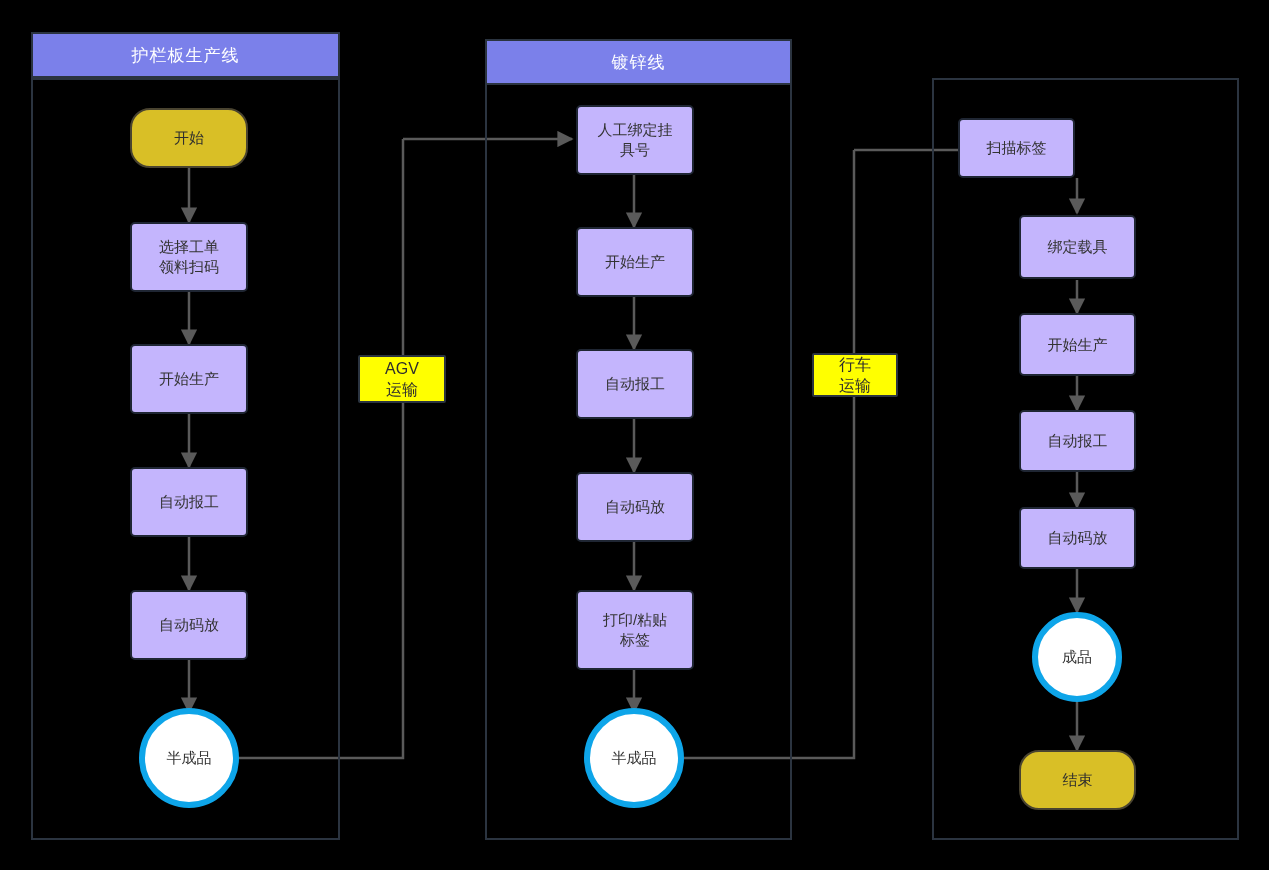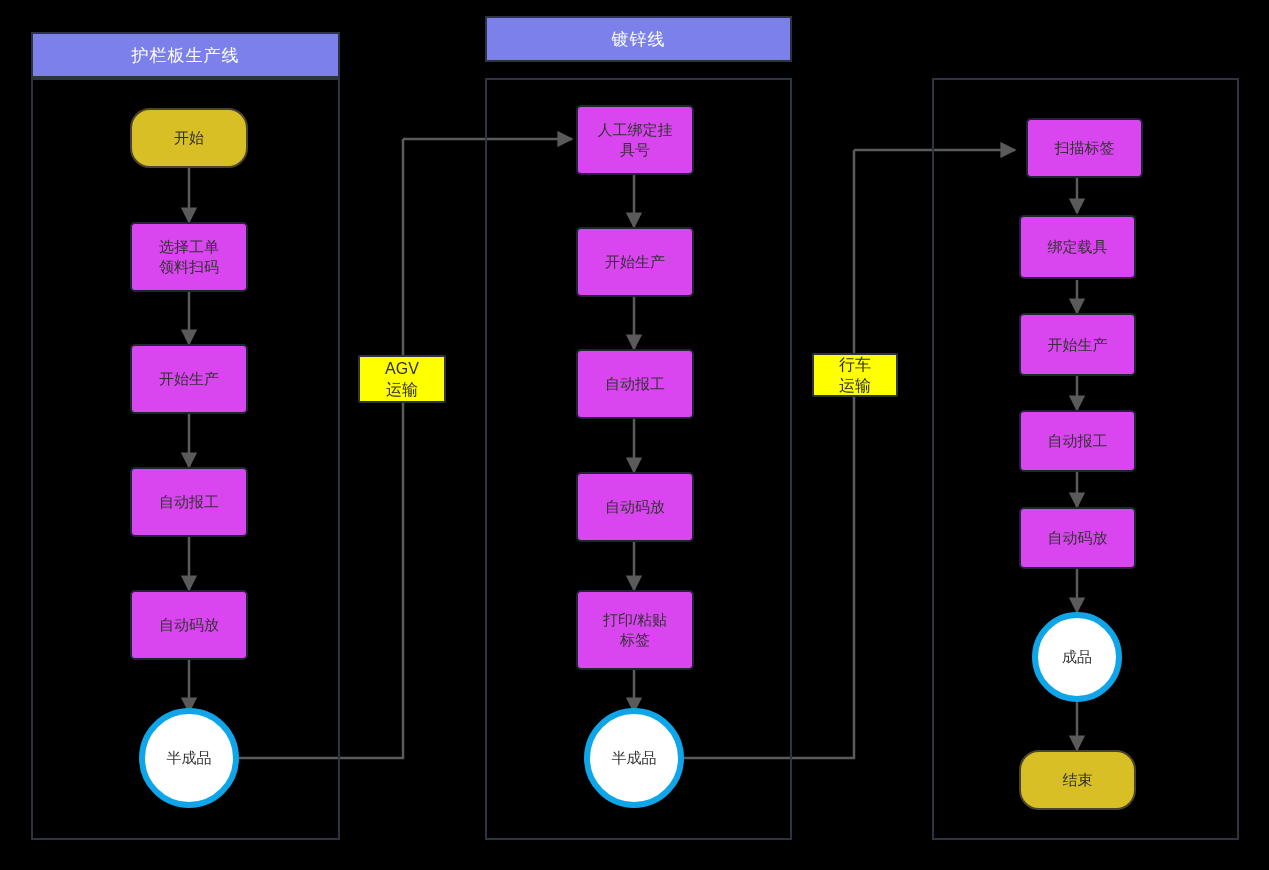--- a/index.html
+++ b/index.html
@@ -52,21 +52,21 @@
   .node {
     position: absolute;
     box-sizing: border-box;
     display: flex;
     align-items: center;
     justify-content: center;
     text-align: center;
     color: #333333;
     font-size: 15px;
     line-height: 1.32;
-    background: #d946ef;
+    background: #c4b5fd;
     border: 2px solid #1f2633;
     border-radius: 5px;
     white-space: pre-line;
   }
   .node.terminator {
     background: #d9bf26;
     border: 2px solid #4a4430;
     border-radius: 20px;
     color: #2e2e2e;
   }
@@ -134,37 +134,37 @@
 领料扫码</div>
   <div class="node" style="left:130px; top:344px; width:118px; height:70px;">开始生产</div>
   <div class="node" style="left:130px; top:467px; width:118px; height:70px;">自动报工</div>
   <div class="node" style="left:130px; top:590px; width:118px; height:70px;">自动码放</div>
   <div class="node circle" style="left:139px; top:708px; width:100px; height:100px;">半成品</div>
 
   <div class="node transport" style="left:358px; top:355px; width:88px; height:48px;">AGV
 运输</div>
 
   <div class="lane" style="left:485px; top:78px; width:307px; height:762px;"></div>
-  <div class="lane-header" style="left:485px; top:16px; width:307px; height:46px;">镀锌线</div>
+  <div class="lane-header" style="left:485px; top:39px; width:307px; height:46px;">镀锌线</div>
 
   <div class="node" style="left:576px; top:105px; width:118px; height:70px;">人工绑定挂
 具号</div>
   <div class="node" style="left:576px; top:227px; width:118px; height:70px;">开始生产</div>
   <div class="node" style="left:576px; top:349px; width:118px; height:70px;">自动报工</div>
   <div class="node" style="left:576px; top:472px; width:118px; height:70px;">自动码放</div>
   <div class="node" style="left:576px; top:590px; width:118px; height:80px;">打印/粘贴
 标签</div>
   <div class="node circle" style="left:584px; top:708px; width:100px; height:100px;">半成品</div>
 
   <div class="node transport" style="left:812px; top:353px; width:86px; height:44px;">行车
 运输</div>
 
   <div class="lane" style="left:932px; top:78px; width:307px; height:762px;"></div>
 
-  <div class="node" style="left:1026px; top:118px; width:117px; height:60px;">扫描标签</div>
+  <div class="node" style="left:958px; top:118px; width:117px; height:60px;">扫描标签</div>
   <div class="node" style="left:1019px; top:215px; width:117px; height:64px;">绑定载具</div>
   <div class="node" style="left:1019px; top:313px; width:117px; height:63px;">开始生产</div>
   <div class="node" style="left:1019px; top:410px; width:117px; height:62px;">自动报工</div>
   <div class="node" style="left:1019px; top:507px; width:117px; height:62px;">自动码放</div>
   <div class="node circle" style="left:1032px; top:612px; width:90px; height:90px;">成品</div>
   <div class="node terminator" style="left:1019px; top:750px; width:117px; height:60px;">结束</div>
 
 </div>
 
 </body></html>

